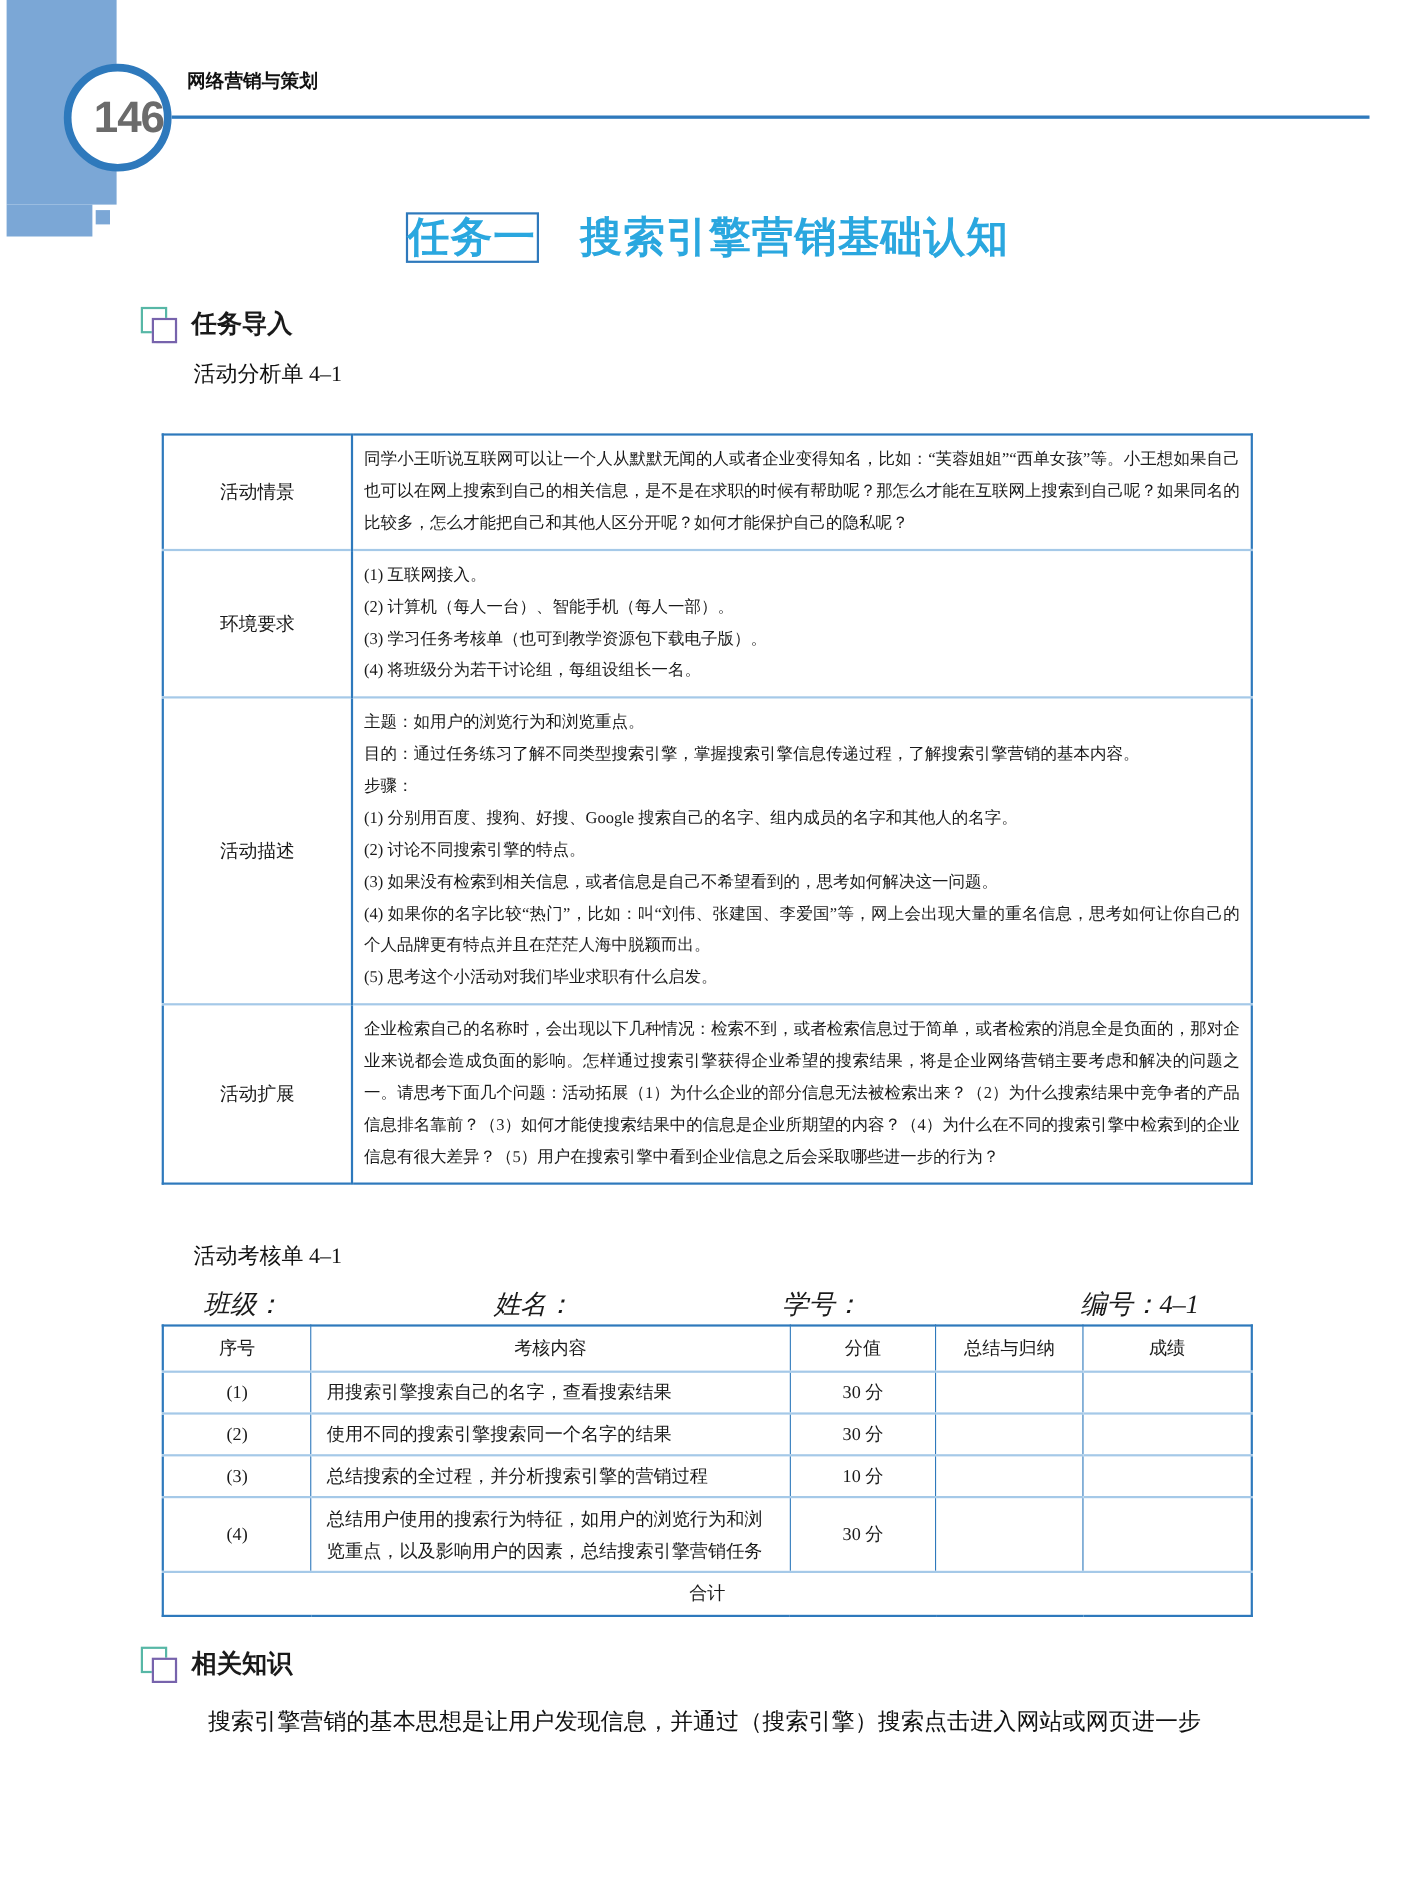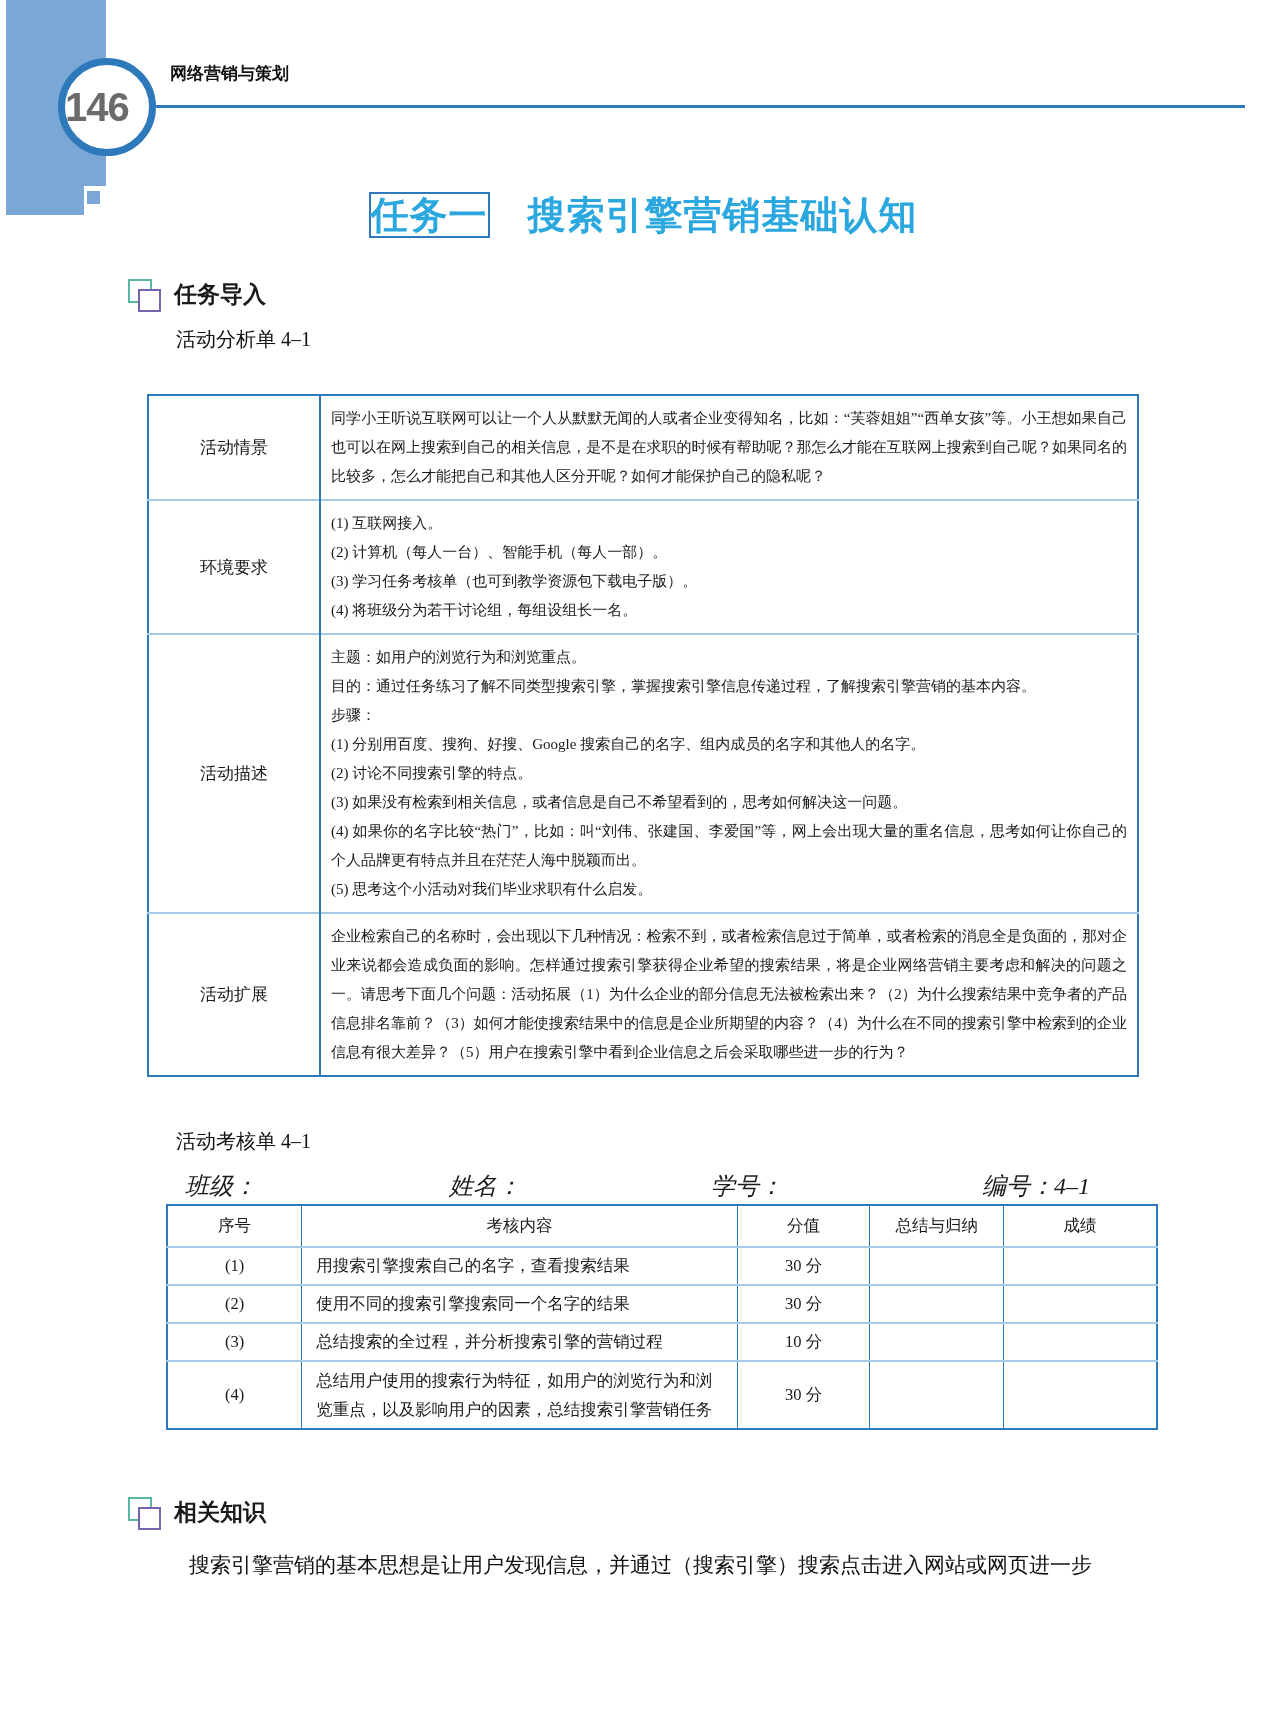--- a/index.html
+++ b/index.html
@@ -7,21 +7,21 @@
     width:1275px;height:1718px;position:relative;background:#ffffff;
     font-family:"Liberation Serif","DejaVu Serif",serif;color:#1a1a1a;
     overflow:hidden;
   }
   
   .deco-main{position:absolute;left:6px;top:0;width:100px;height:186px;background:#7BA7D6;}
   .deco-low{position:absolute;left:6px;top:186px;width:78px;height:29px;background:#7BA7D6;}
   .deco-sq{position:absolute;left:87px;top:191px;width:13px;height:13px;background:#7BA7D6;}
   .page-circle{
     position:absolute;left:58px;top:58px;width:84px;height:84px;background:#fff;
-    border:7px solid #2E79BC;border-radius:50%;display:flex;align-items:center;justify-content:flex-start;
+    border:7px solid #2E79BC;border-radius:50%;display:flex;align-items:center;justify-content:flex-end;
     font-family:"Liberation Sans","DejaVu Sans",sans-serif;font-weight:bold;font-size:40px;color:#6b6b6b;
     z-index:2;letter-spacing:-1px;
   }
   .header-rule{position:absolute;left:156px;top:105px;width:1089px;height:2.5px;background:#2E79BC;}
   .book-title{
     position:absolute;left:170px;top:62px;
     font-family:"Liberation Sans","DejaVu Sans",sans-serif;font-weight:bold;font-size:17px;color:#111;
   }
   
   .main-title{
@@ -47,21 +47,21 @@
   .t1{border:2.5px solid #2E79BC;}
   .t1 td{vertical-align:middle;}
   .t1 tr + tr td{border-top:2.5px solid #A5C9E8;}
   .t1 .lab{width:168px;border-right:2px solid #2E79BC;text-align:center;font-size:17px;}
   .t1 .con{padding:8px 10px;}
   .t1 .con p{margin:0;font-size:15px;line-height:29px;text-align:justify;}
   
   .form-line{position:absolute;left:147px;width:992px;height:26px;font-size:24px;font-style:italic;}
   .form-line span{position:absolute;top:0;}
   
-  .t2{border:2.5px solid #2E79BC;margin-left:19px;}
+  .t2{border:2.5px solid #2E79BC;}
   .t2 td{vertical-align:middle;text-align:center;font-size:16.5px;border-left:1.5px solid #2E79BC;}
   .t2 td:first-child{border-left:none;}
   .t2 tr + tr td{border-top:2px solid #A5C9E8;}
   .t2 .cleft{text-align:left;padding:4px 14px;}
   .t2 .cleft p{margin:0;line-height:29px;}
   
   .body-para{
     position:absolute;left:147px;width:992px;font-size:21px;line-height:34px;
     text-indent:2em;text-align:justify;color:#111;
   }
@@ -183,20 +183,23 @@
     </tr>
     <tr style="height:68px;">
       <td>(4)</td>
       <td class="cleft">
             <p>总结用户使用的搜索行为特征，如用户的浏览行为和浏览重点，以及影响用户的因素，总结搜索引擎营销任务</p>
           </td>
       <td>30 分</td>
       <td></td>
       <td></td>
     </tr>
+    <tr style="height:40px;">
+      <td colspan="5">合计</td>
+    </tr>
   </tbody>
     </table>
 </div>
 
 <div class="sec-heading" style="left:128px;top:1494px;">
   <span class="sec-icon">
     <span class="sq-back"></span>
     <span class="sq-shadow"></span>
     <span class="sq-front"></span>
   </span>

